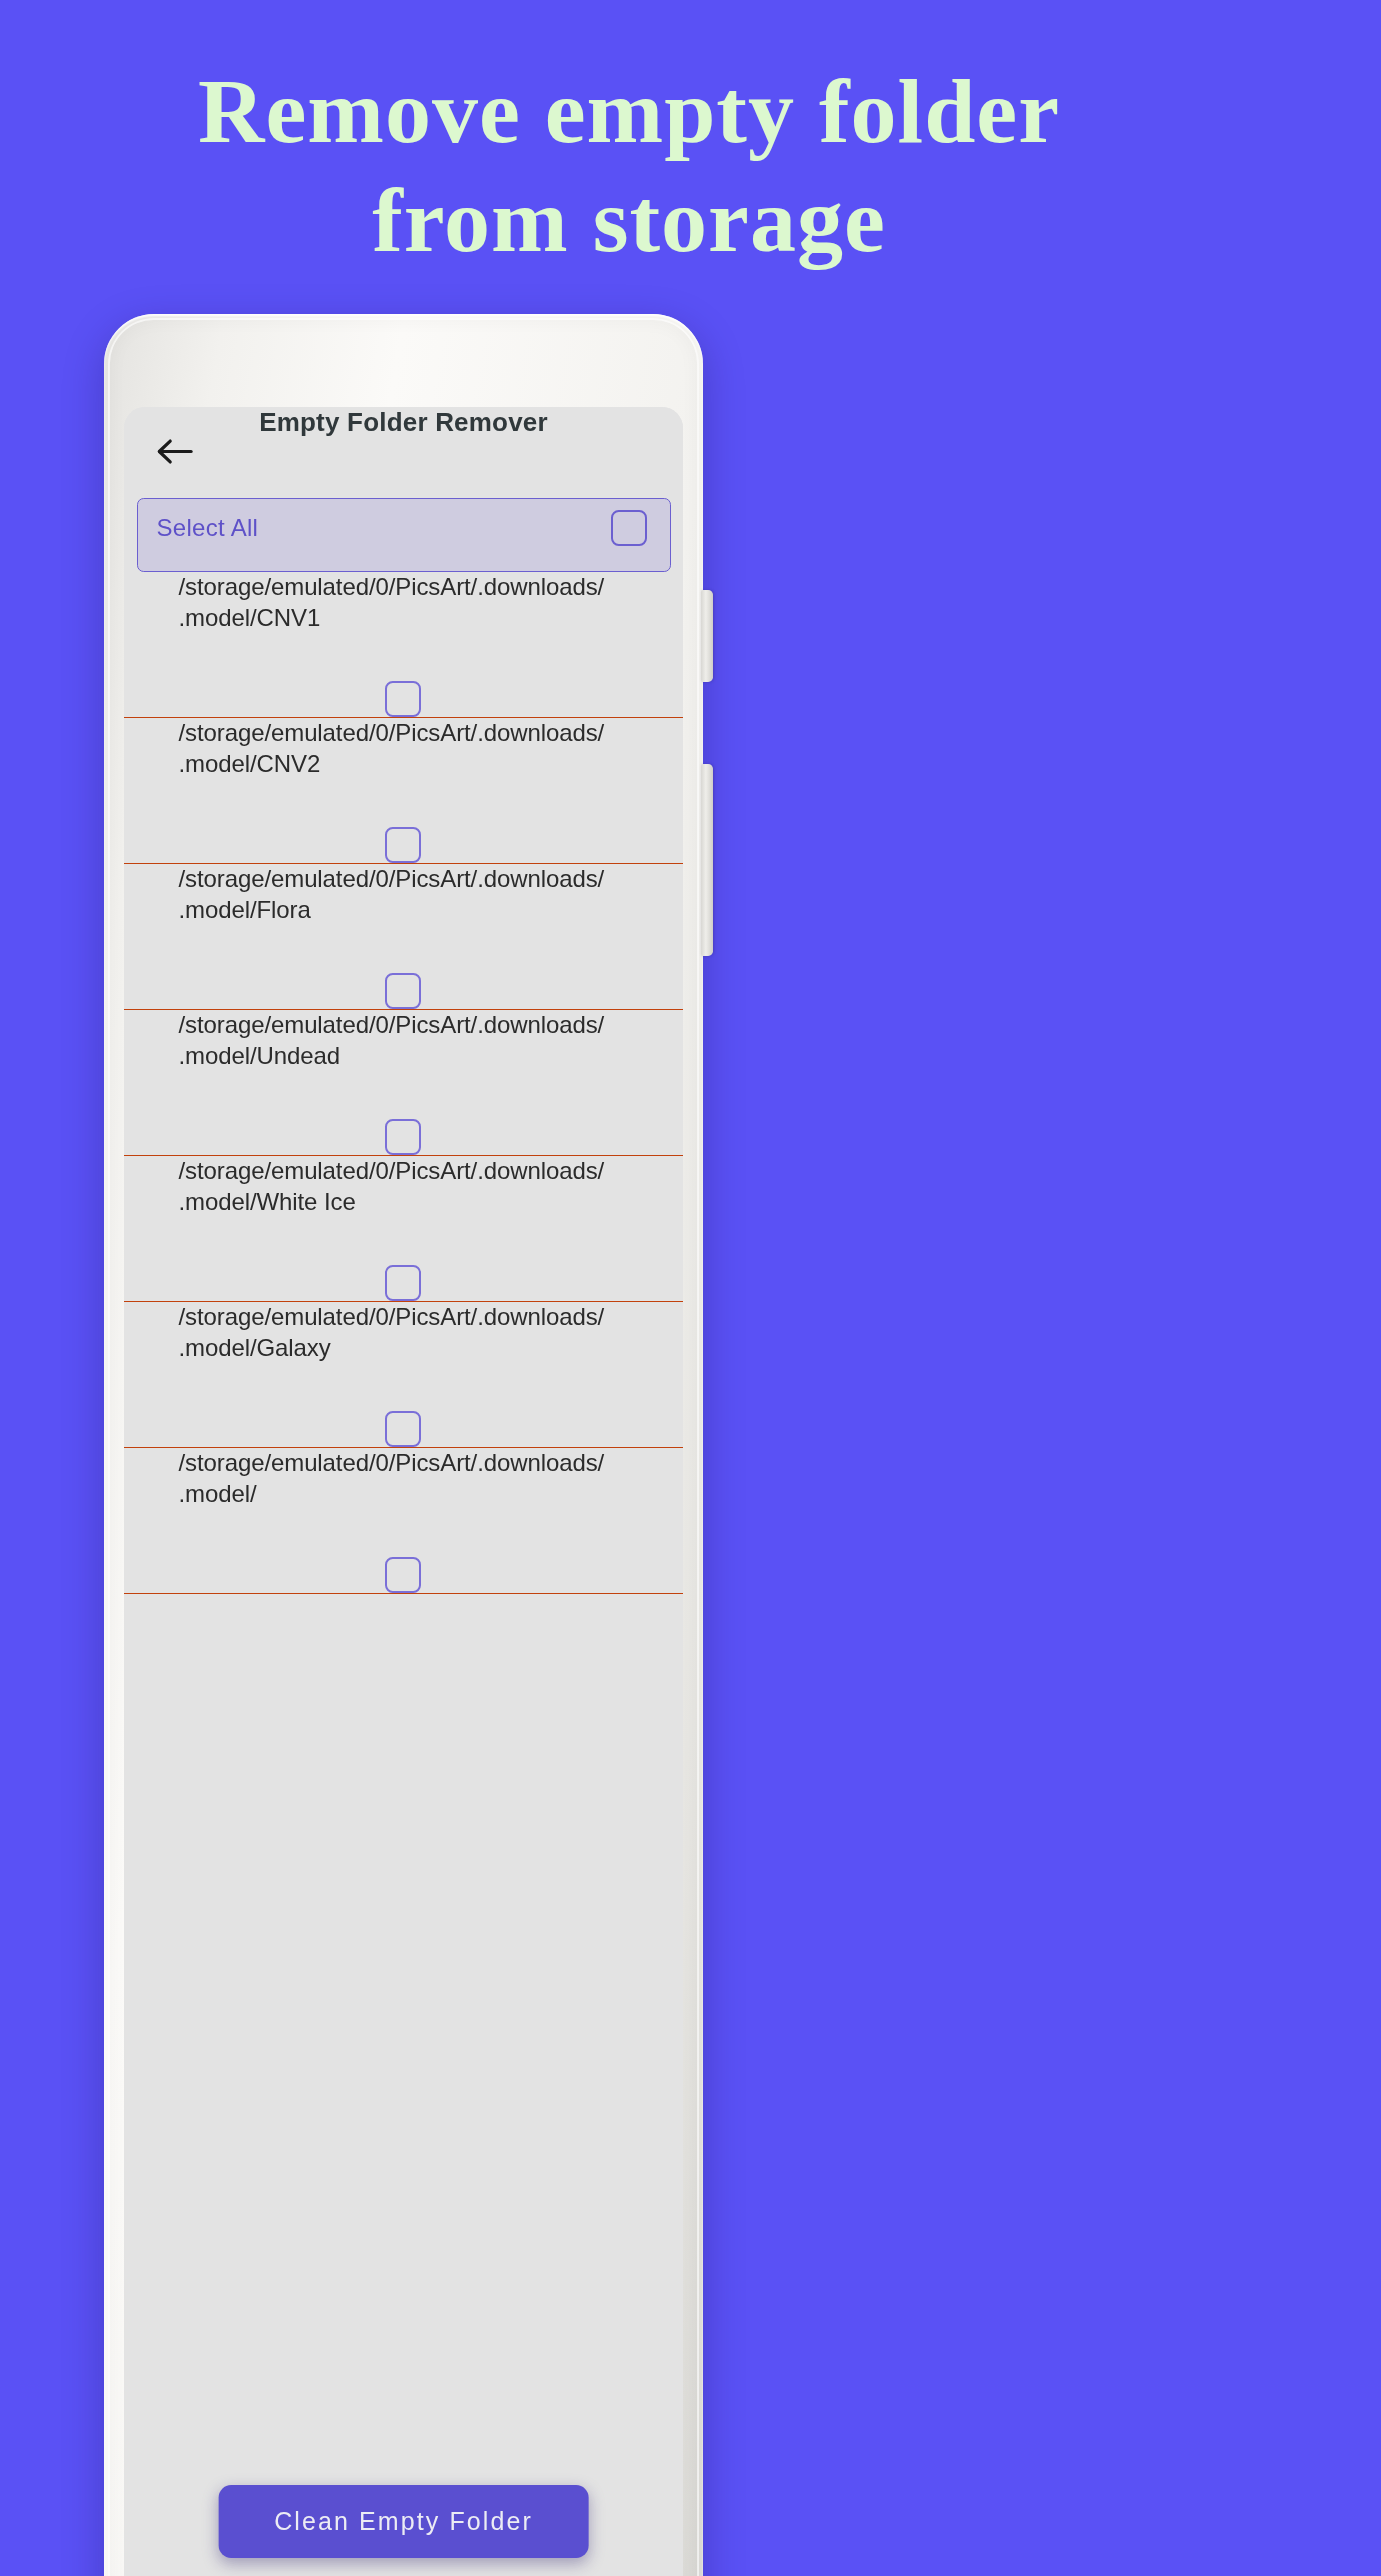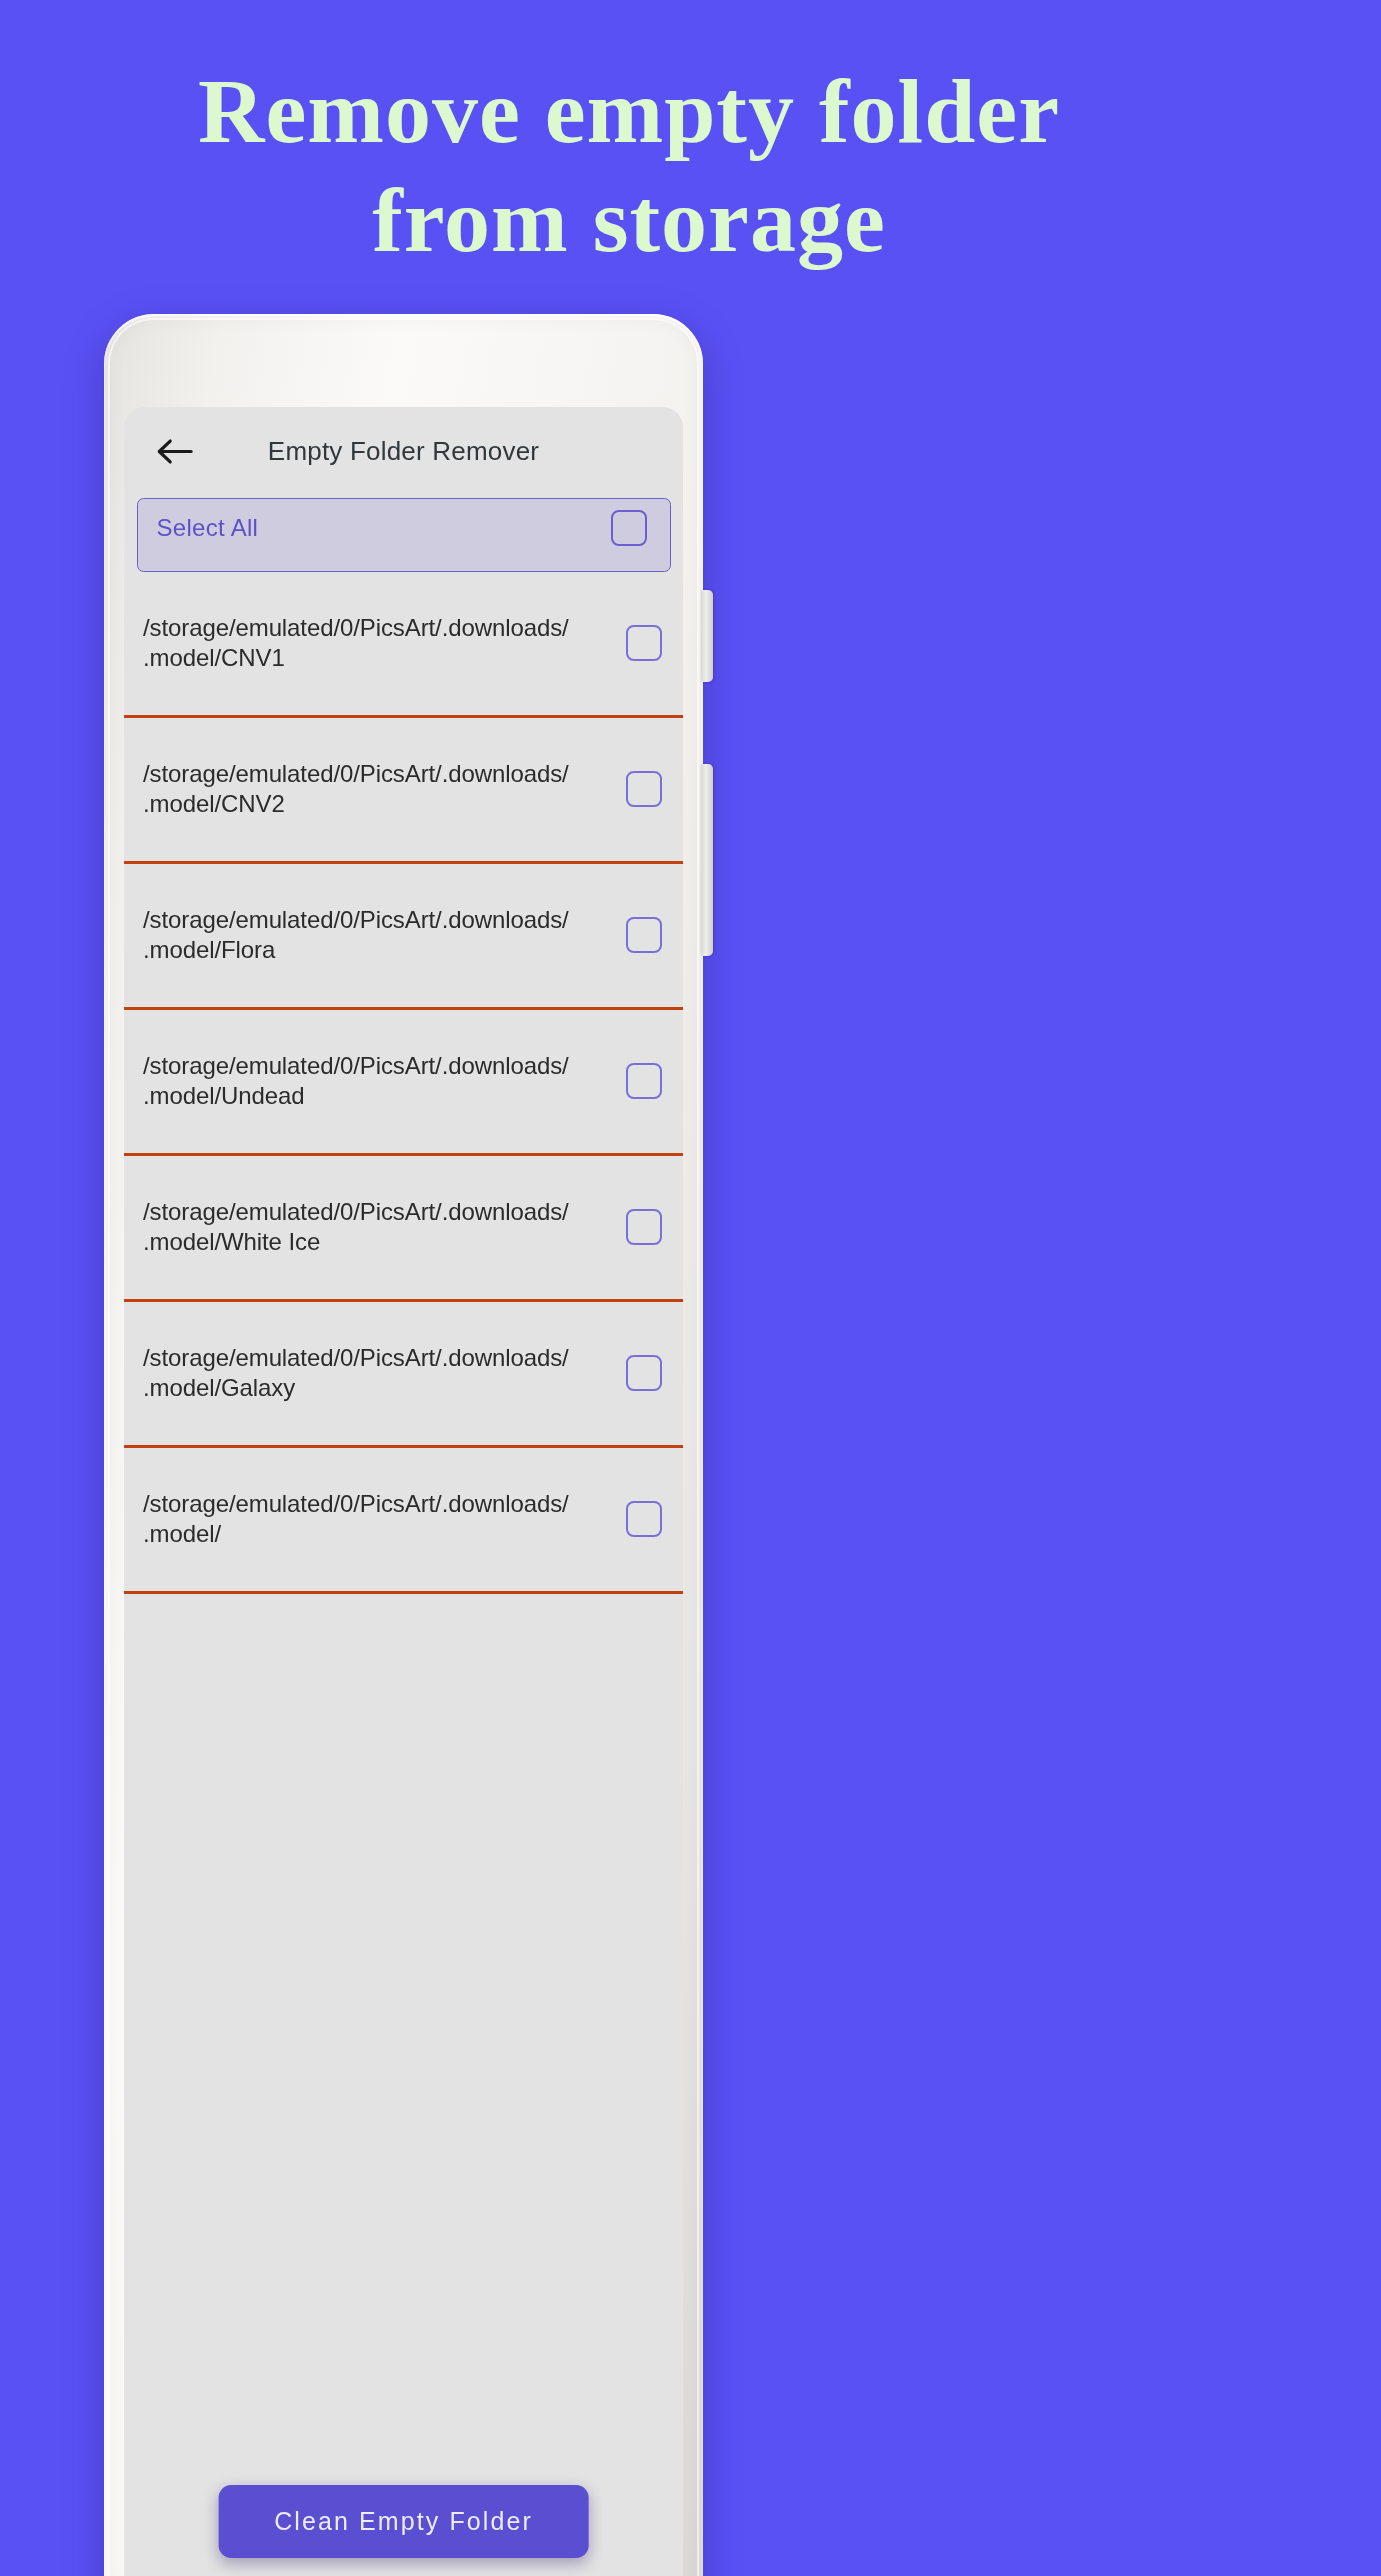--- a/index.html
+++ b/index.html
@@ -110,21 +110,22 @@
     border-radius: 21px 21px 0 0;
     overflow: hidden;
   }
 
   
   .appbar {
     position: relative;
     height: 88px;
     background: #e3e3e3;
     display: flex;
-    align-items: center;
+    align-items: flex-start;
+    font-weight: bold;
   }
   .back-btn {
     position: absolute;
     left: 25px;
     top: 19px;
     width: 50px;
     height: 50px;
     display: flex;
     align-items: center;
     justify-content: center;
@@ -171,22 +172,23 @@
   
   .folder-list {
     position: relative;
   }
   .folder-row {
     display: flex;
     align-items: center;
     justify-content: space-between;
     padding: 0 21px 0 19px;
     min-height: 146px;
-    border-bottom: 3px solid #c2410c;
+    border-bottom: 1px solid #c2410c;
     box-sizing: border-box;
+    flex-direction: column;
   }
   .folder-path {
     font-size: 24px;
     line-height: 1.28;
     color: #2b2b2b;
     letter-spacing: -0.1px;
     word-break: break-word;
     padding-right: 17px;
     max-width: 431px;
   }

